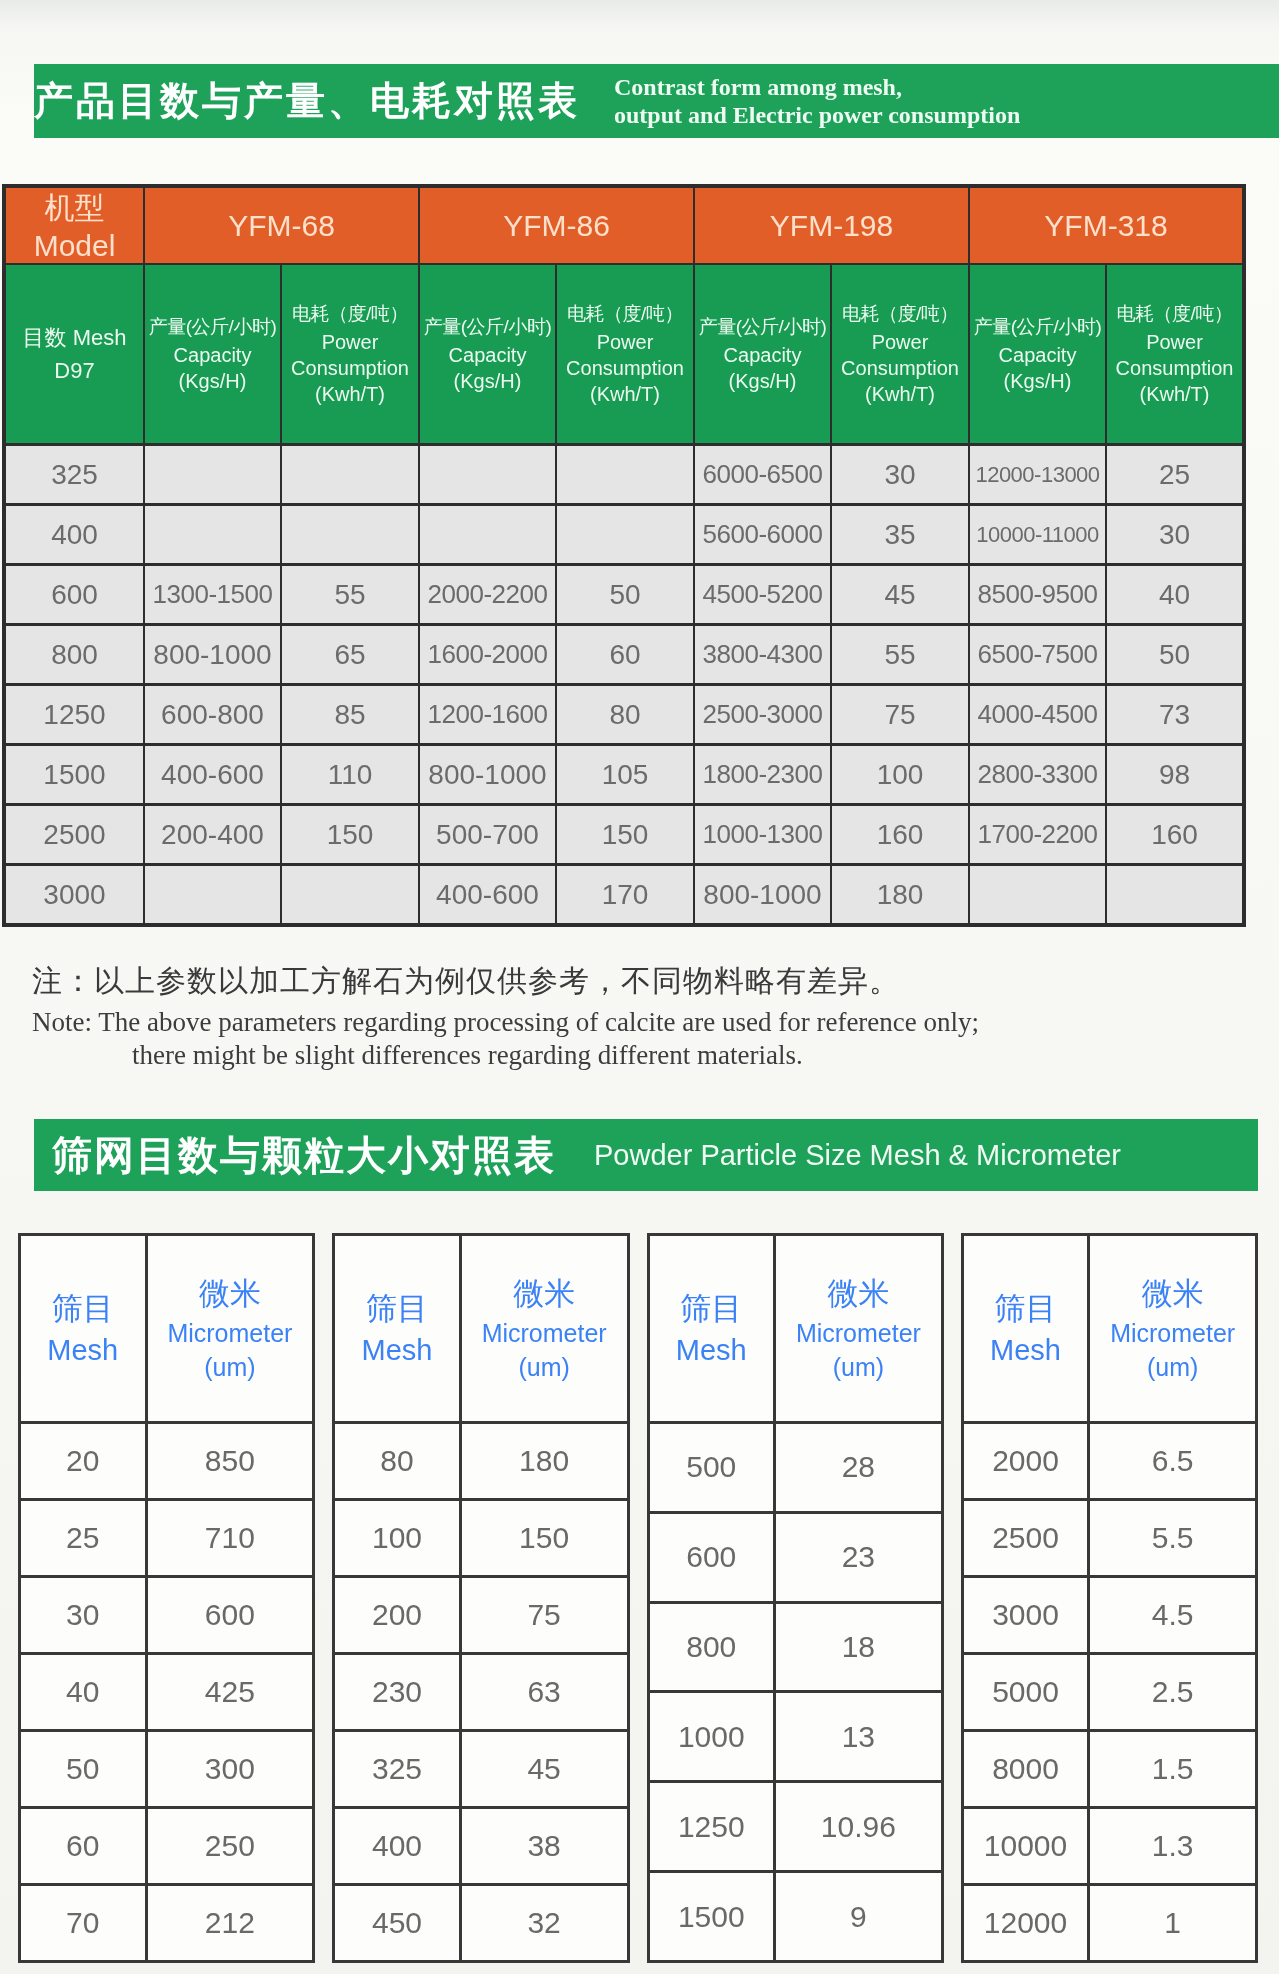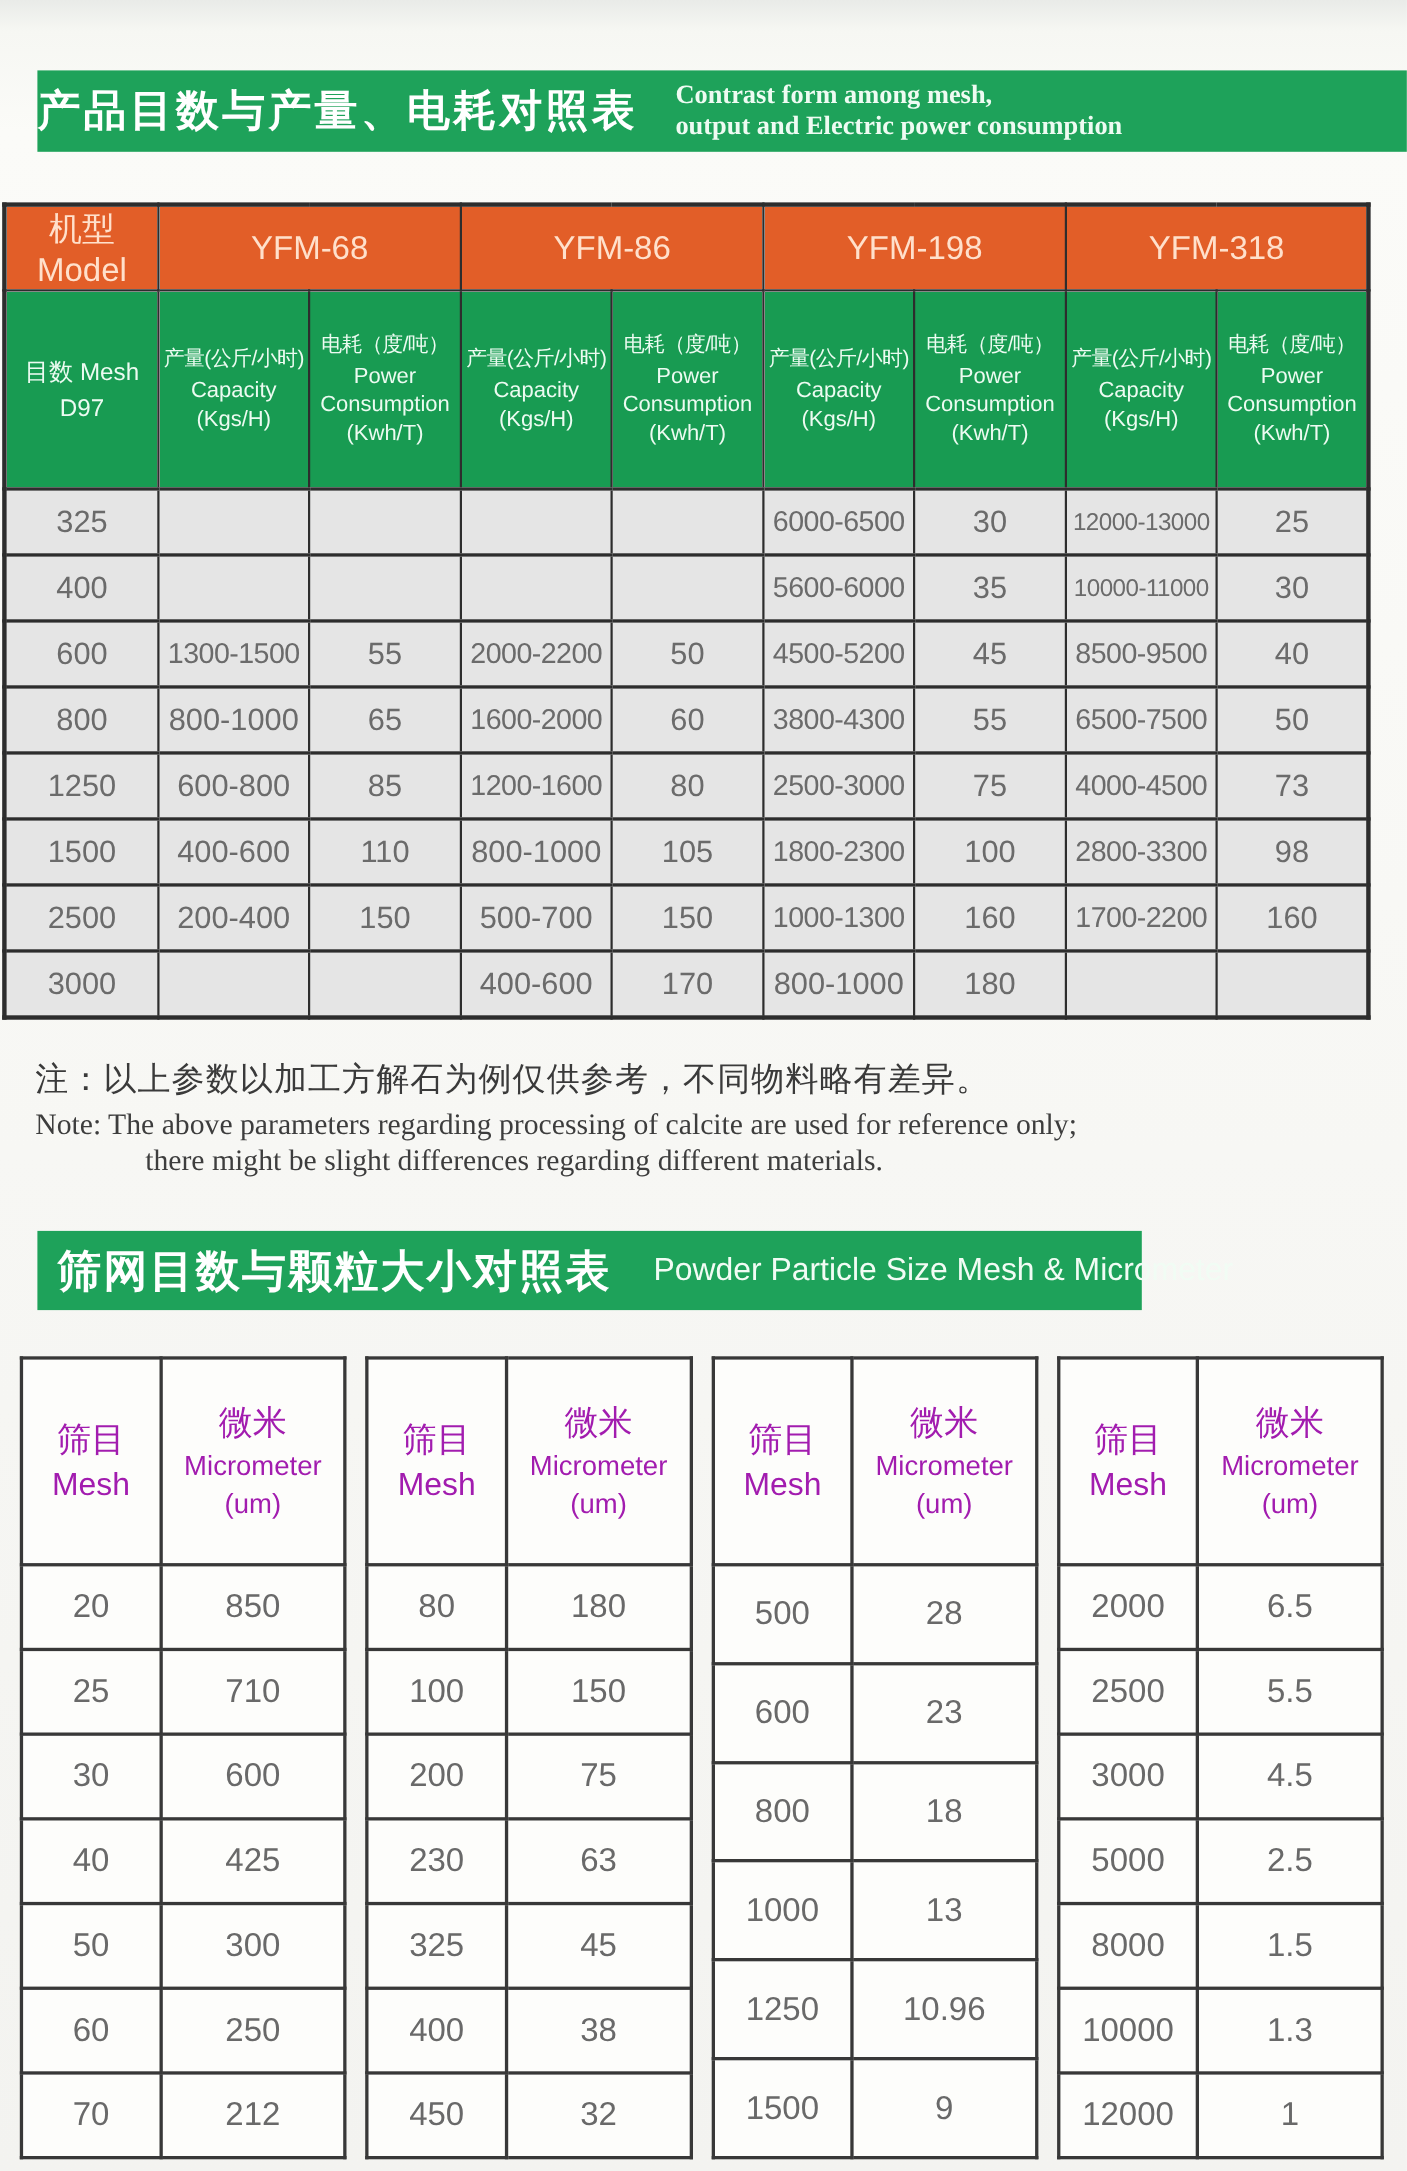--- a/index.html
+++ b/index.html
@@ -9,21 +9,21 @@
     font-family:"Liberation Sans", sans-serif;
     overflow:hidden;
   }
 
   
   .banner { background:#1ea25a; display:flex; align-items:center; box-sizing:border-box; }
   .banner1 { width:1245px; height:74px; margin:64px 0 0 34px; }
   .banner1 .bzh { font-size:39px; font-weight:bold; color:#ffffff; letter-spacing:3px; white-space:nowrap; }
   .banner1 .ben { margin-left:34px; font-family:"Liberation Serif", serif; font-weight:bold;
                   font-size:24px; line-height:1.18; color:#eefbf2; }
-  .banner2 { width:1004px; height:72px; margin:48px 0 0 34px; padding-left:18px; }
+  .banner2 { width:1224px; height:72px; margin:48px 0 0 34px; padding-left:18px; }
   .banner2 .bzh { font-size:40px; font-weight:bold; color:#ffffff; letter-spacing:2px; white-space:nowrap; }
   .banner2 .ben2 { margin-left:38px; font-size:29px; color:#f1fcf4; white-space:nowrap; }
 
   
   .model-table { border-collapse:collapse; table-layout:fixed; width:1240px;
                  margin:46px 0 0 2px; background:#e5e5e5; border:4px solid #2d2d2d; }
   .model-table th, .model-table td { border:2px solid #2d2d2d; text-align:center;
                  vertical-align:middle; padding:0; overflow:hidden; }
   .orange-row th { background:#e25e28; height:70px; color:#ffe0cb; font-weight:normal; font-size:30px; }
   .green-row th { background:#189b52; height:178px; color:#ecfbf1; font-weight:normal; }
@@ -40,21 +40,21 @@
   .note-zh { font-size:30px; color:#3a3a3a; font-weight:normal; letter-spacing:1px; }
   .note-en { font-family:"Liberation Serif", serif; font-size:27px; color:#3d3d3d; margin-top:5px; }
   .note-en.indent { margin-left:100px; margin-top:2px; }
 
   
   .mesh-tables { display:flex; gap:17px; margin:42px 0 0 18px; width:1240px; }
   .mesh-micron-table { border-collapse:collapse; table-layout:fixed; flex:1;
                  background:#fdfdfb; border:3px solid #383838; }
   .mesh-micron-table th, .mesh-micron-table td { border:3px solid #383838; text-align:center;
                  vertical-align:middle; padding:0; }
-  .mesh-micron-table thead th { height:185px; color:#a21caf; font-weight:normal; }
+  .mesh-micron-table thead th { height:185px; color:#3b82f6; font-weight:normal; }
   .mm-zh { font-size:31px; line-height:1.45; }
   .mm-en { font-size:29px; line-height:1.3; }
   .mm-en-sm { font-size:25px; line-height:1.35; }
   .mesh-micron-table tbody td { height:74px; font-size:30px; color:#696969; }
 </style>
 </head>
 <body>
 
 <div>
 

